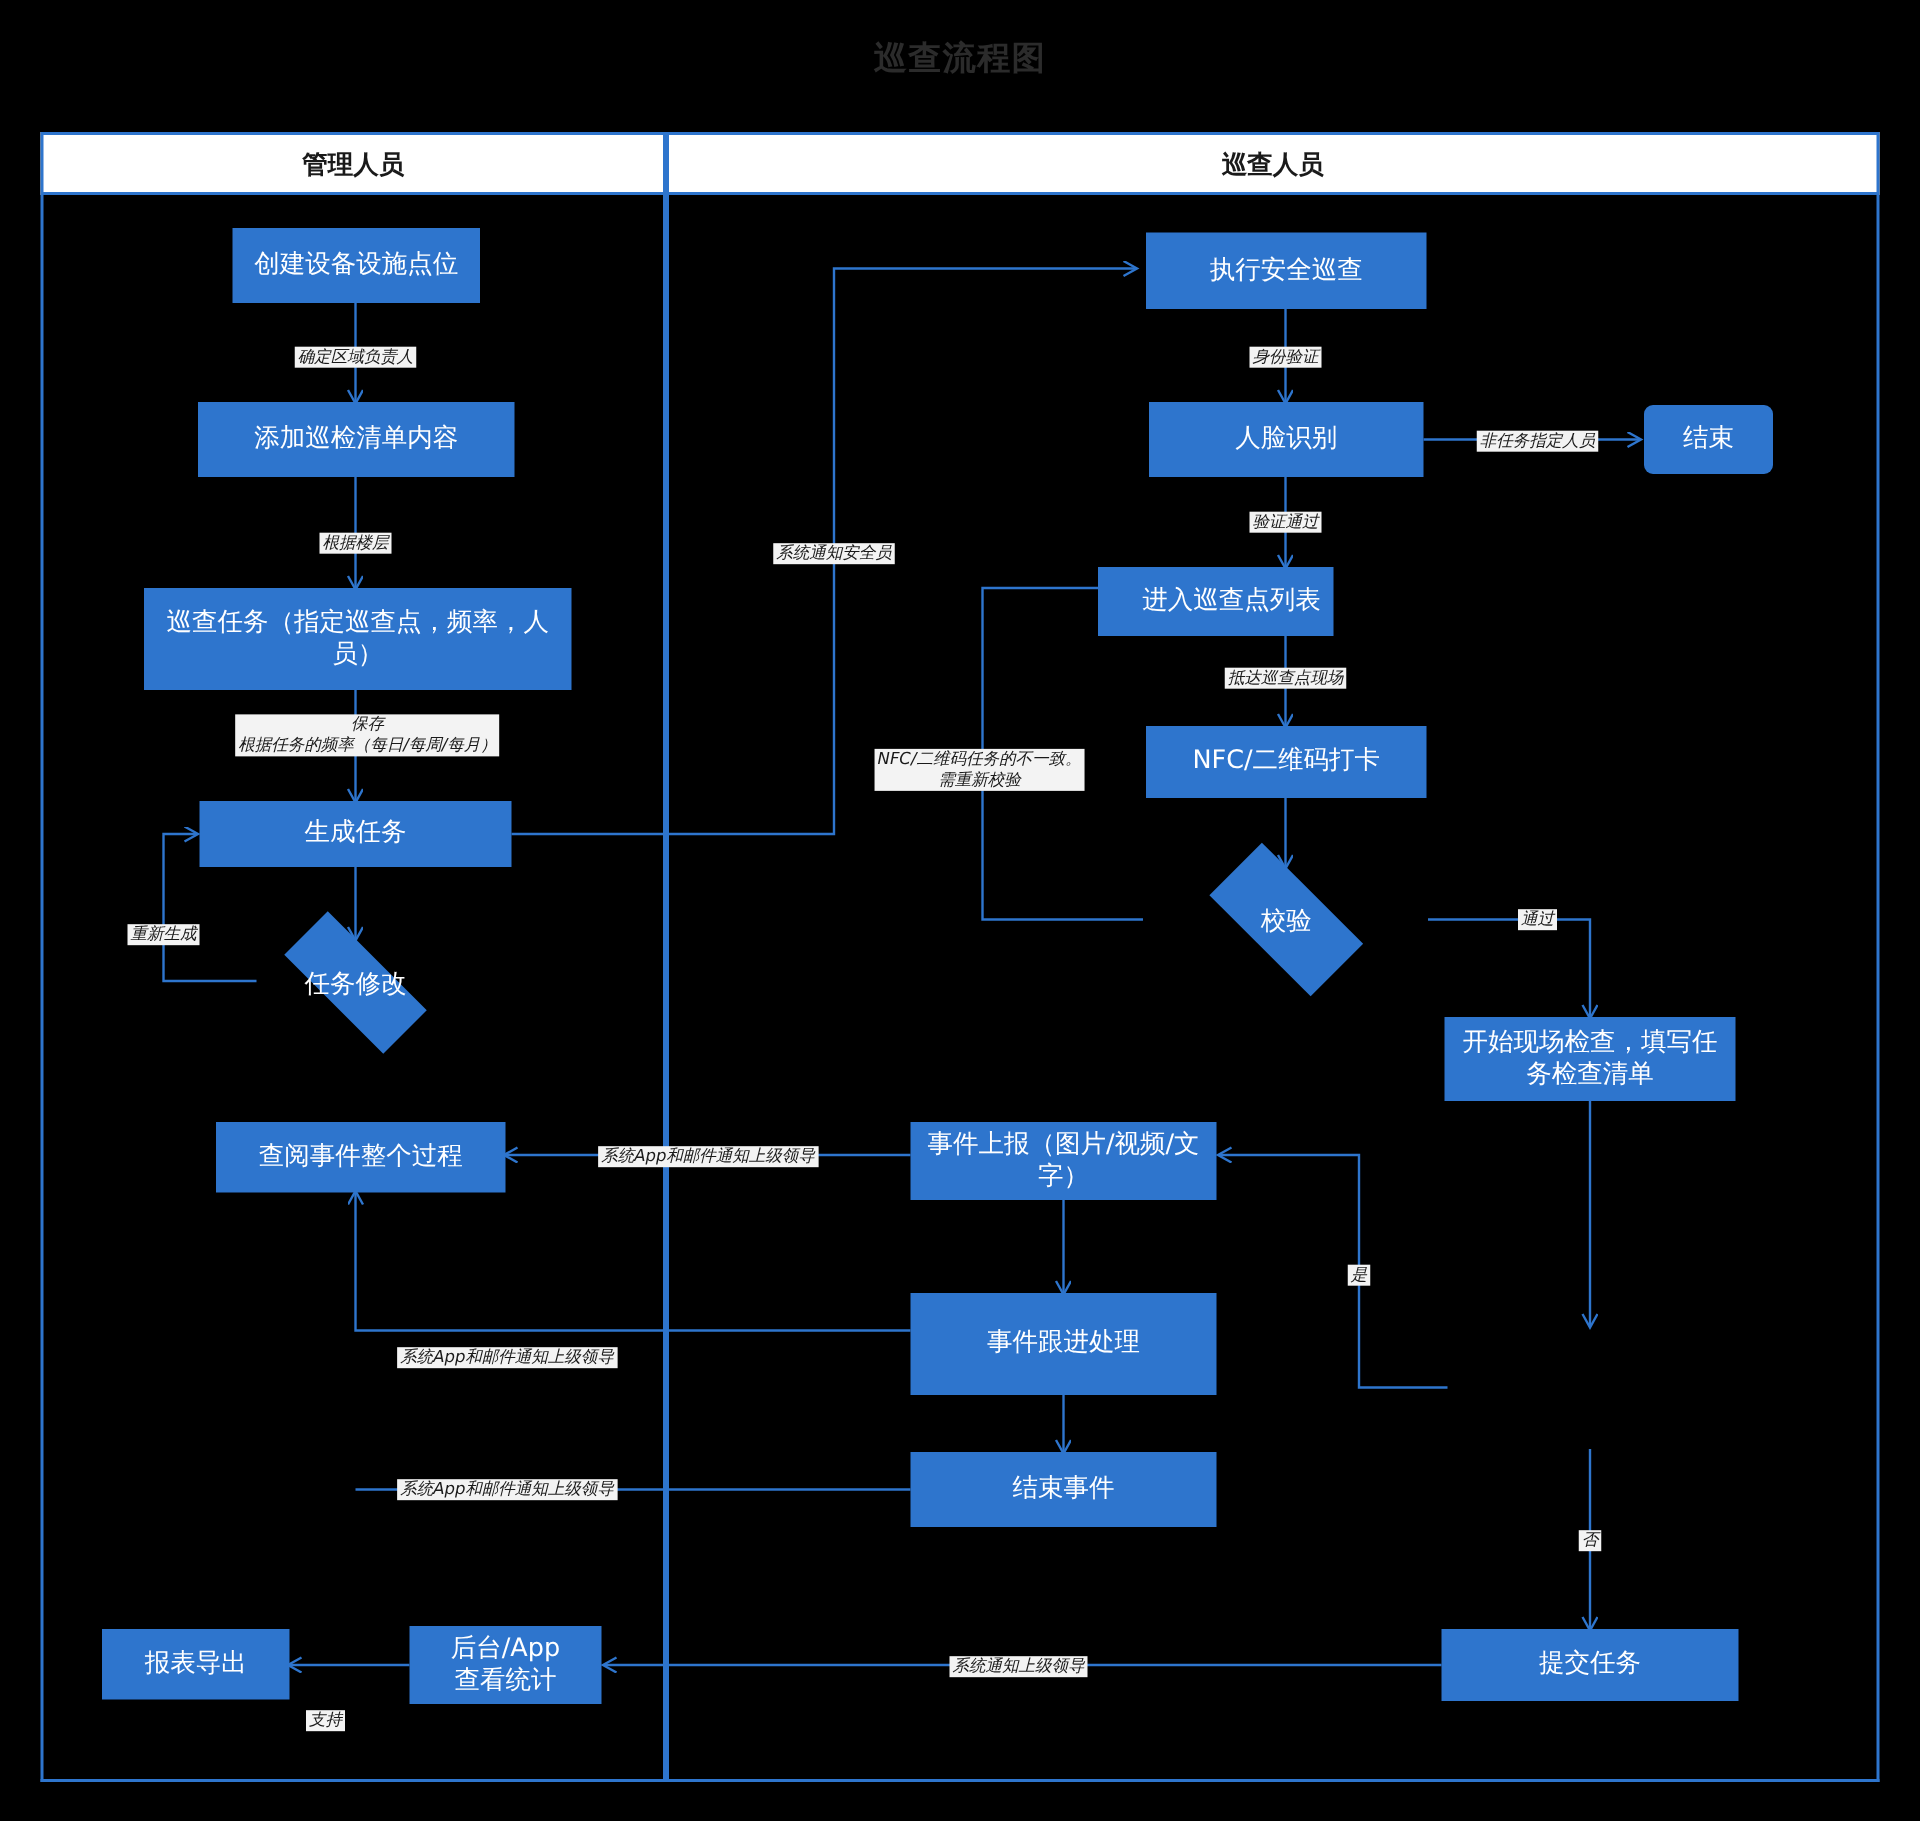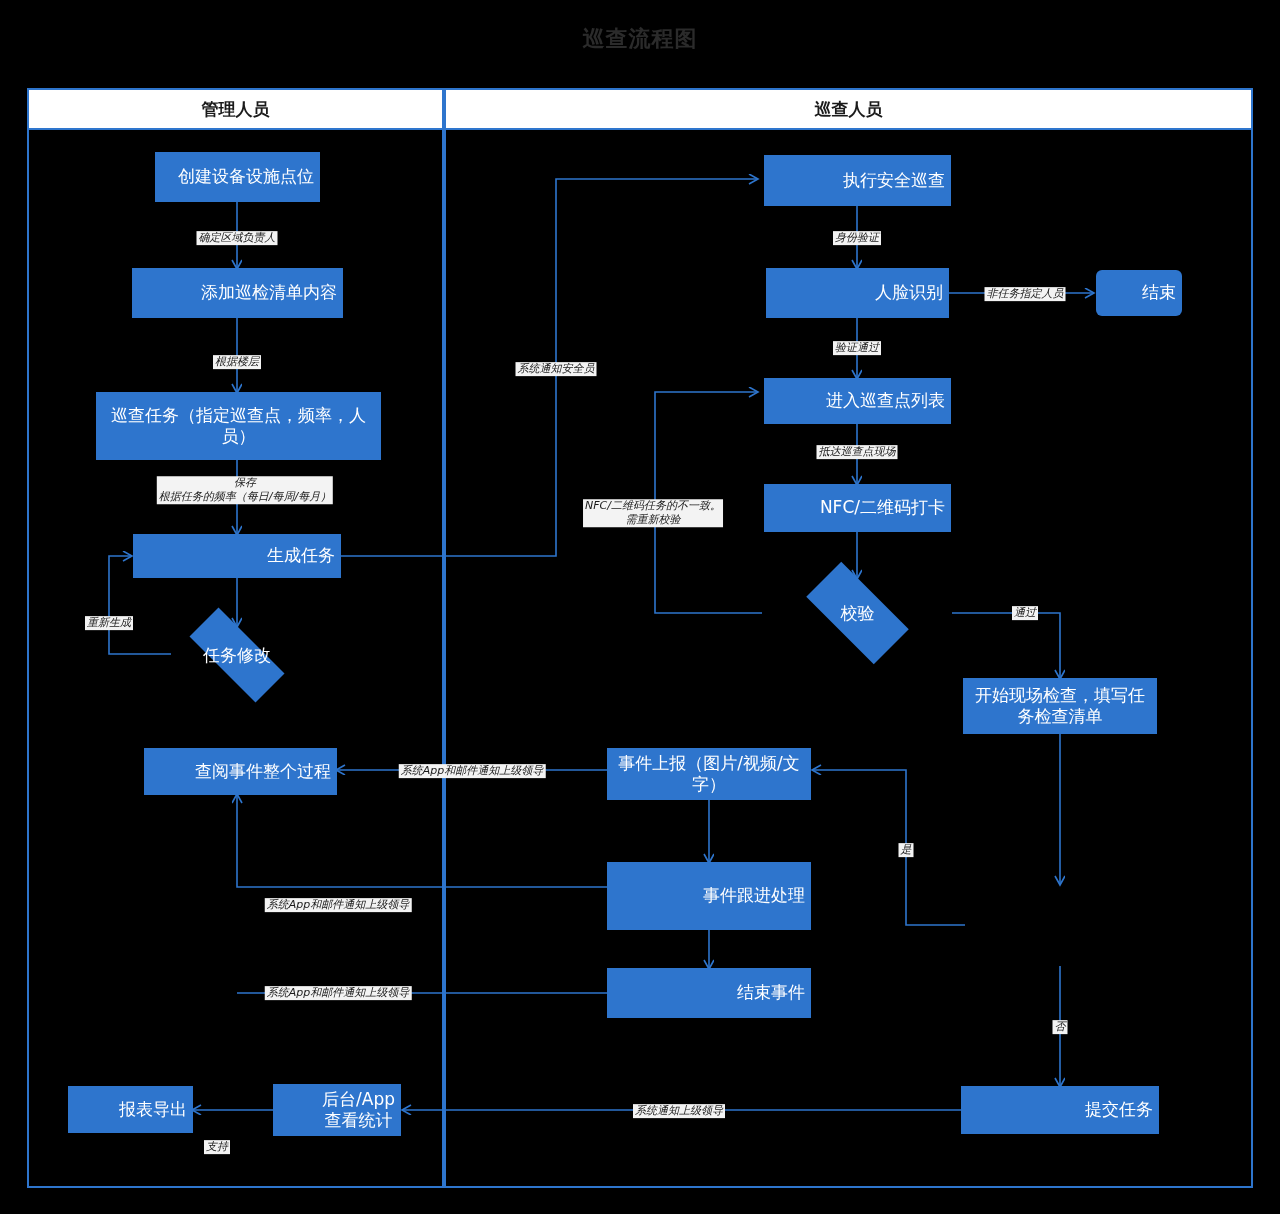--- a/index.html
+++ b/index.html
@@ -14,21 +14,21 @@
     position:absolute;background:#ffffff;border:2px solid #2e75cd;
     display:flex;align-items:center;justify-content:center;
     font-size:17px;font-weight:bold;color:#1a1a1a;box-sizing:border-box;
   }
   .lane-body{
     position:absolute;border:2px solid #2e75cd;border-top:none;box-sizing:border-box;
     background:transparent;
   }
   .node{
     position:absolute;background:#2e75cd;color:#ffffff;
-    display:flex;align-items:center;justify-content:flex-end;text-align:center;
+    display:flex;align-items:center;justify-content:center;text-align:center;
     font-size:17px;line-height:1.25;box-sizing:border-box;padding:2px 6px;
   }
   .node.rounded{border-radius:6px;}
   .diamond{
     position:absolute;display:flex;align-items:center;justify-content:center;
     color:#fff;font-size:17px;text-align:right;box-sizing:border-box;
   }
   .diamond .dshape{
     position:absolute;left:0;top:0;width:100%;height:100%;
     background:#2e75cd;transform:rotate(45deg) scale(.707);
@@ -161,21 +161,21 @@
   </div>
 
   <div class="node" style="left:766px;top:268px;width:183px;height:50px;">
     <span>人脸识别</span>
   </div>
 
   <div class="node rounded" style="left:1096px;top:270px;width:86px;height:46px;">
     <span>结束</span>
   </div>
 
-  <div class="node" style="left:764px;top:378px;width:187px;height:46px;padding-left:27px;">
+  <div class="node" style="left:732px;top:378px;width:157px;height:46px;padding-left:27px;">
     <span>进入巡查点列表</span>
   </div>
 
   <div class="node" style="left:764px;top:484px;width:187px;height:48px;">
     <span>NFC/二维码打卡</span>
   </div>
 
   <div class="diamond" style="left:790px;top:578px;width:135px;height:70px;">
     <span class="dshape"></span>
     <span class="dlabel">校验</span>

